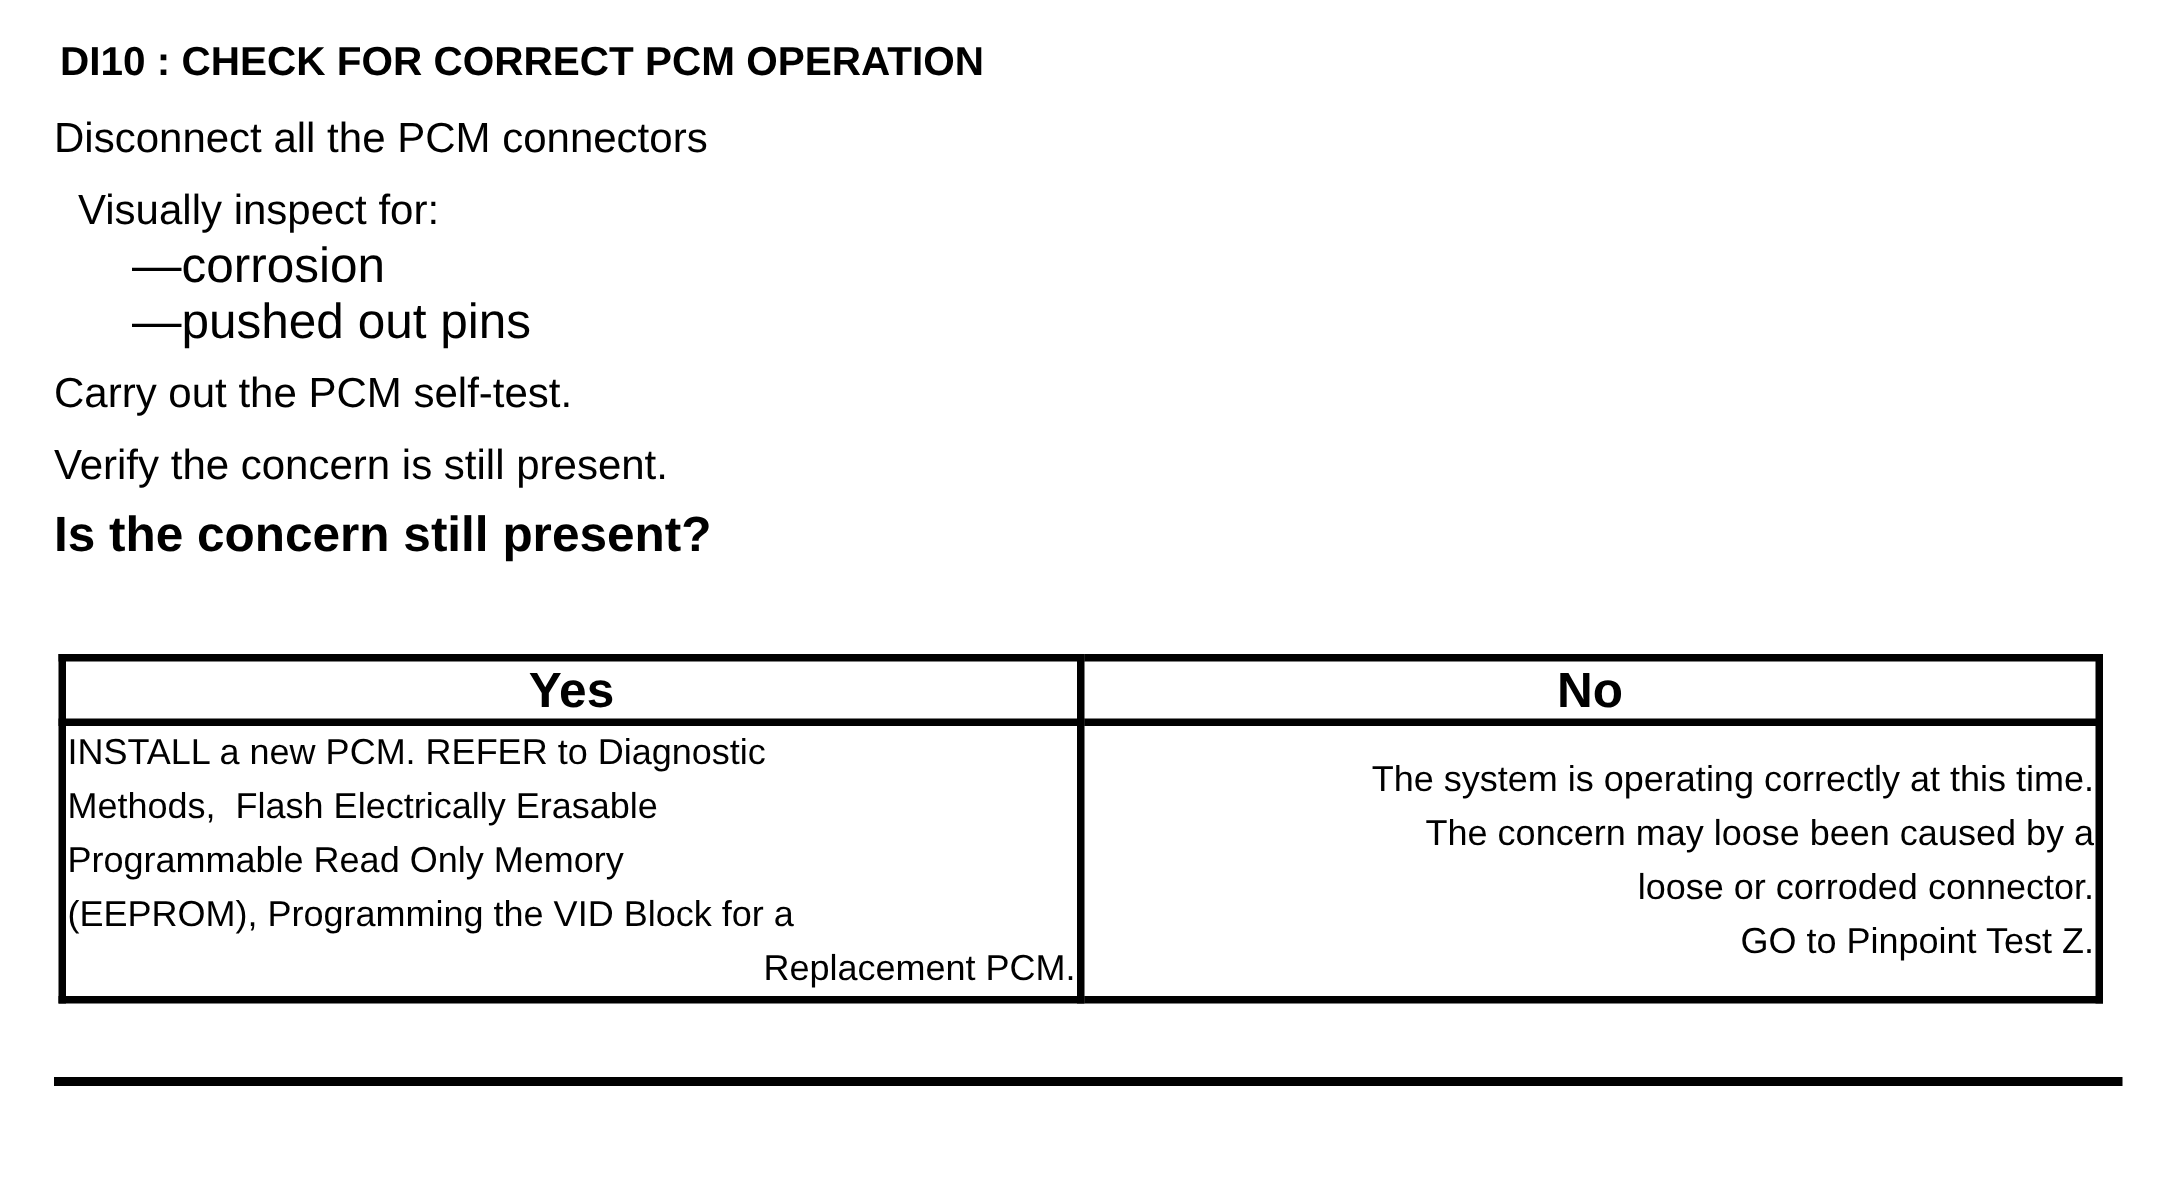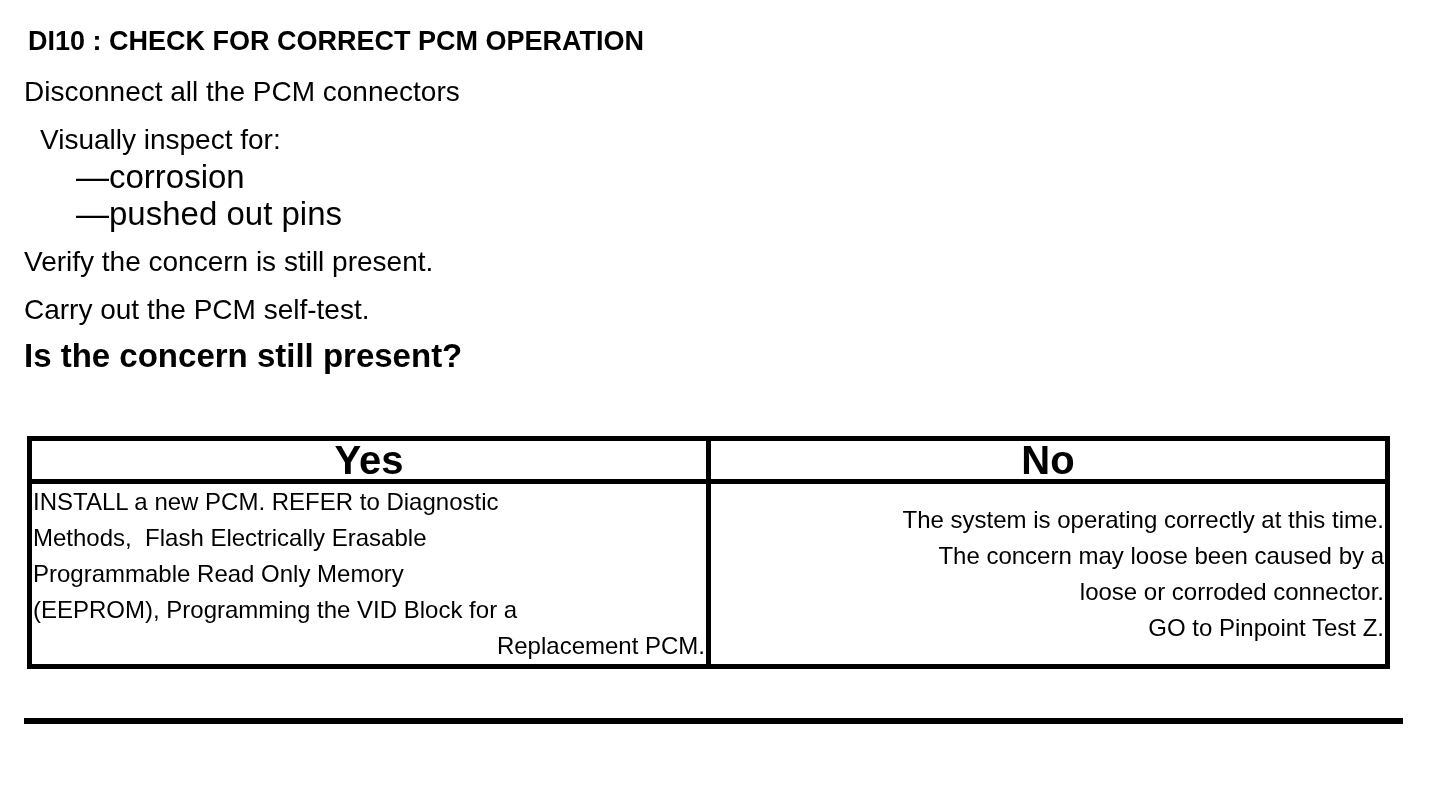--- a/index.html
+++ b/index.html
@@ -9,21 +9,21 @@
     background: #ffffff;
   }
   body {
     width: 1440px;
     height: 800px;
     overflow: hidden;
     font-family: "Liberation Sans", sans-serif;
     color: #000000;
   }
   .doc {
-    padding: 26px 20px 0 24px;
+    padding: 26px 20px 0 36px;
   }
   .title {
     font-size: 27px;
     line-height: 31px;
     font-weight: 700;
     margin: 0 0 0 4px;
     letter-spacing: 0px;
   }
   .step {
     font-size: 28px;
@@ -53,21 +53,21 @@
     border-collapse: collapse;
     table-layout: fixed;
     width: 1363px;
     margin: 62px 0 0 3px;
   }
   table.results th,
   table.results td {
     border: 5px solid #000000;
   }
   table.results th {
-    font-size: 40px;
+    font-size: 33px;
     font-weight: 700;
     height: 38px;
     line-height: 38px;
     padding: 0;
     text-align: center;
   }
   table.results td {
     height: 180px;
     vertical-align: middle;
     padding: 0 1px;
@@ -97,23 +97,23 @@
 
   <p class="step step-first">Disconnect all the PCM connectors</p>
 
   <div class="step-group">
     <p class="step">Visually inspect for:</p>
     <p class="sub-item">—corrosion</p>
     <p class="sub-item">—pushed out pins</p>
   </div>
 
 
+  <p class="step">Carry out the PCM self-test.</p>
+
   <p class="step">Verify the concern is still present.</p>
-
-  <p class="step">Carry out the PCM self-test.</p>
 
   <p class="question">Is the concern still present?</p>
 
   <table class="results">
     <colgroup>
       <col style="width:50%">
       <col style="width:50%">
     </colgroup>
     <thead>
       <tr>

